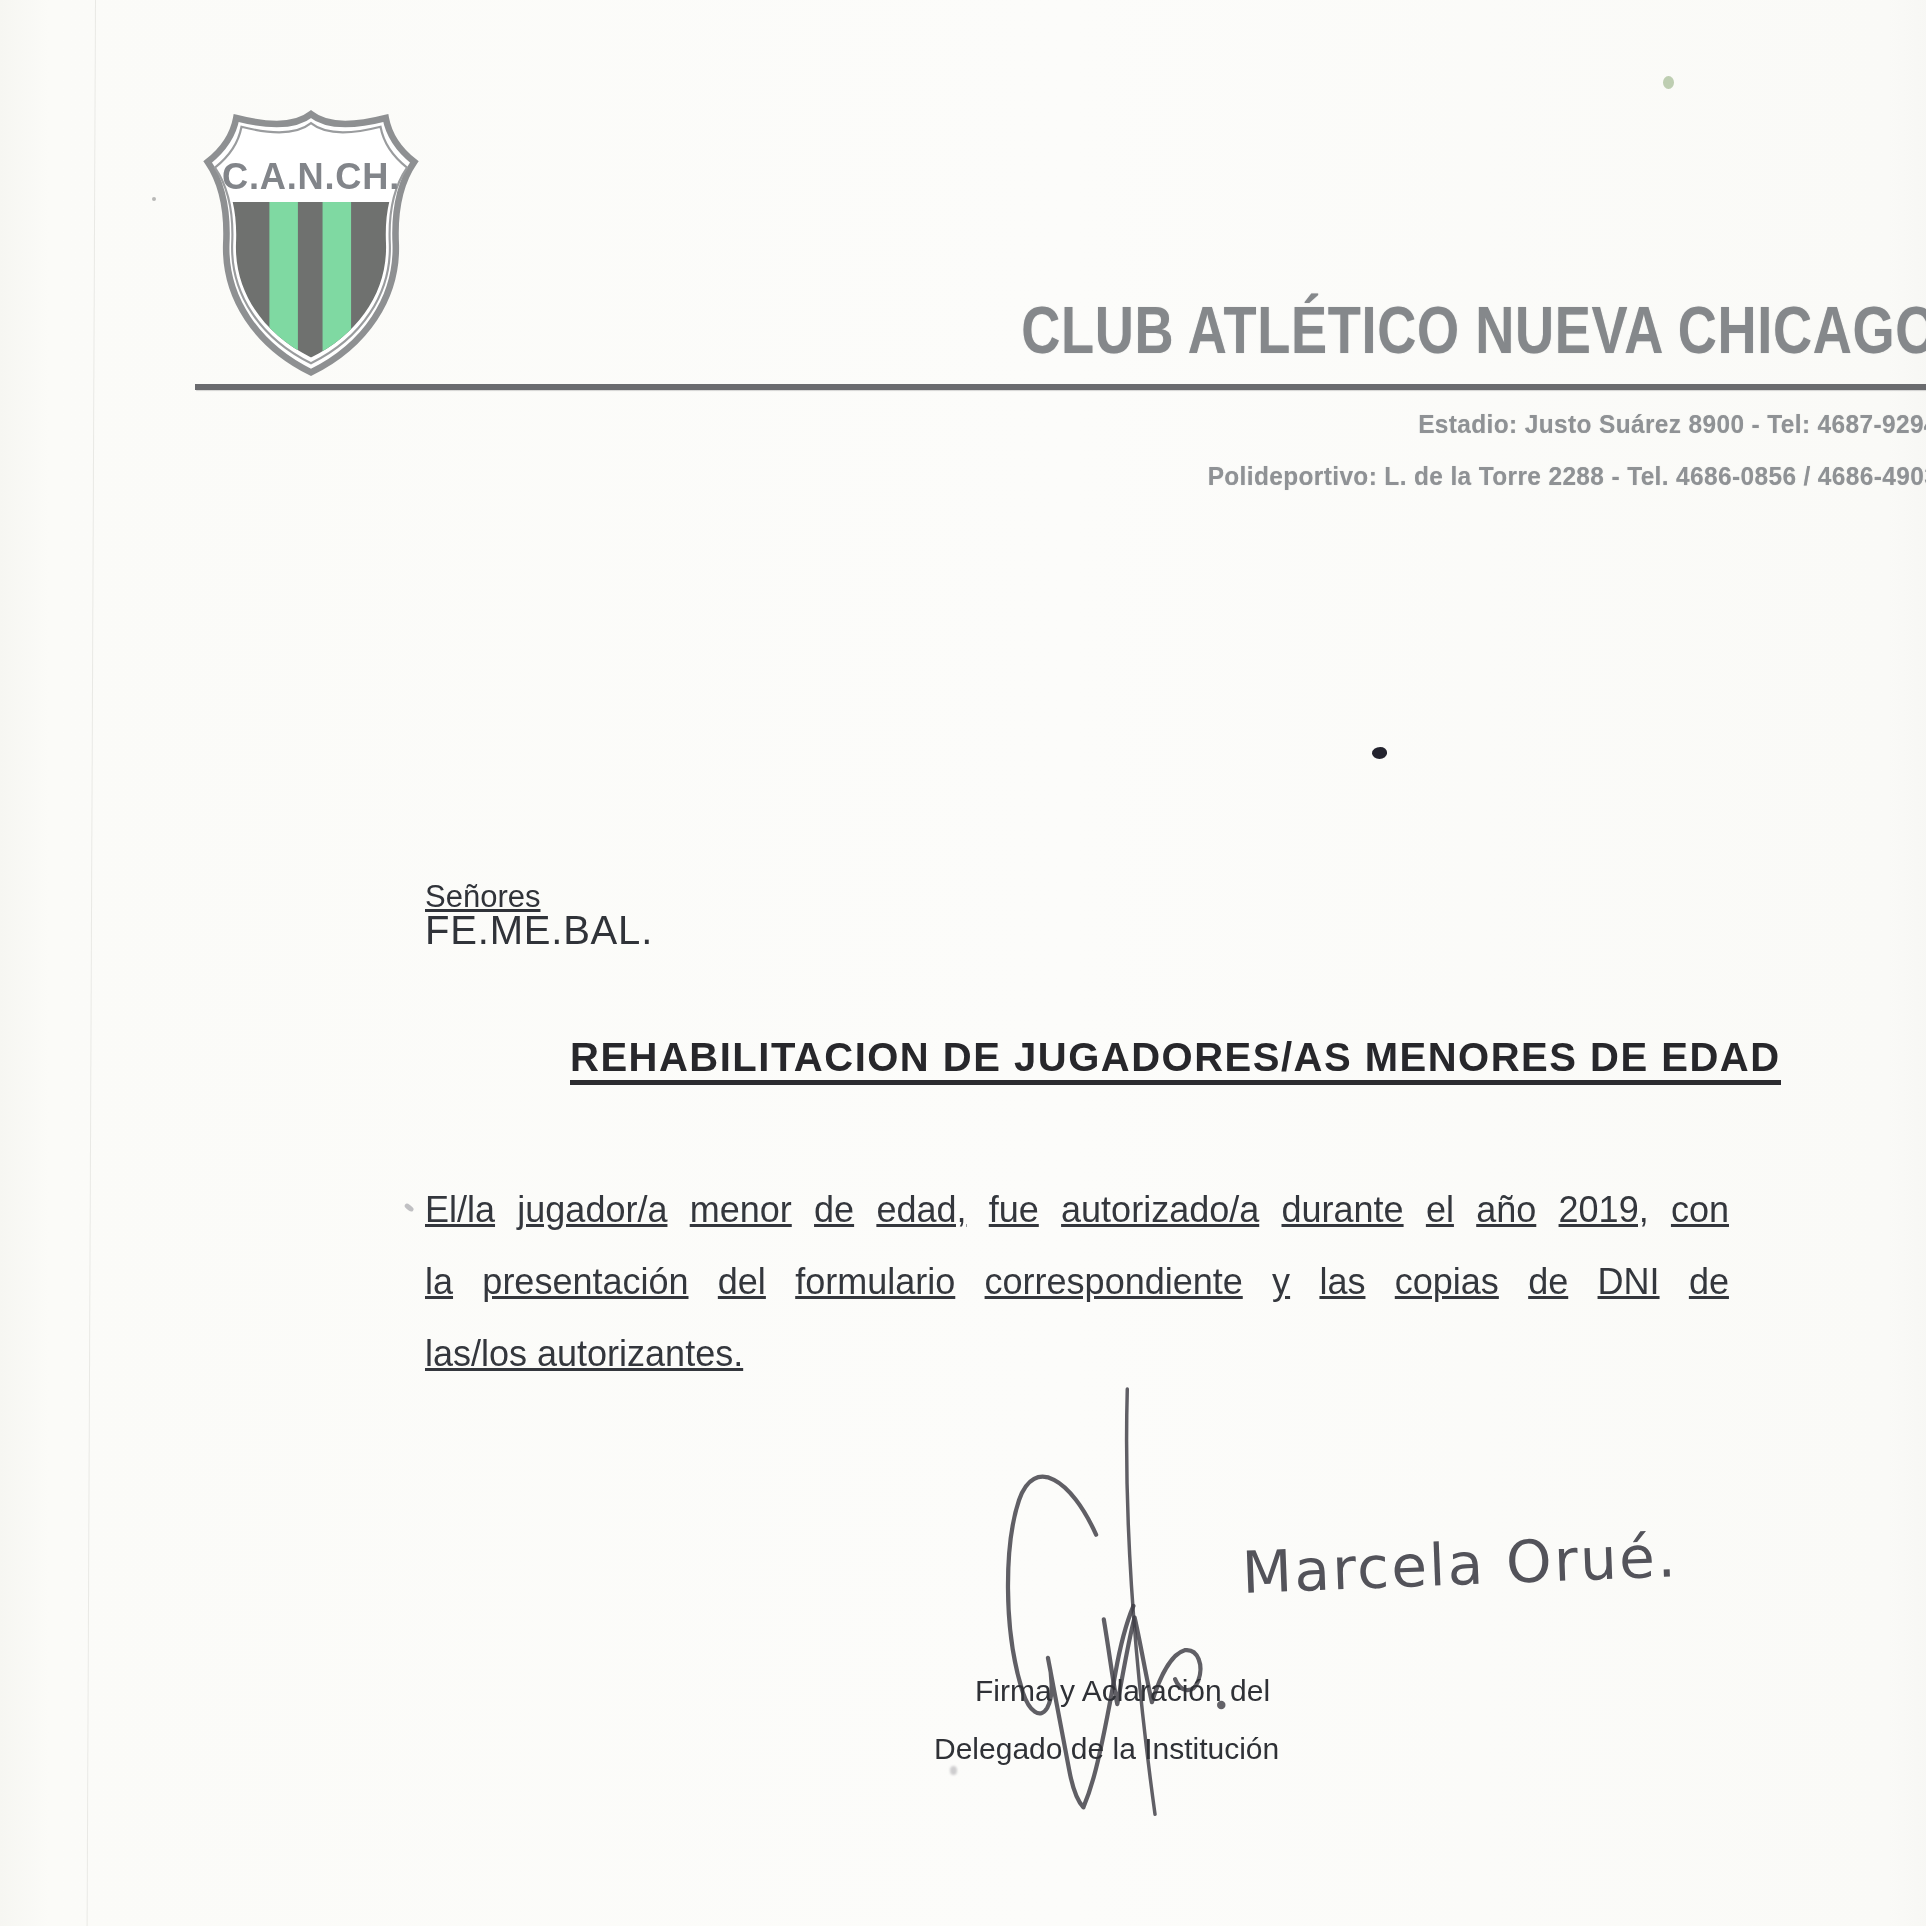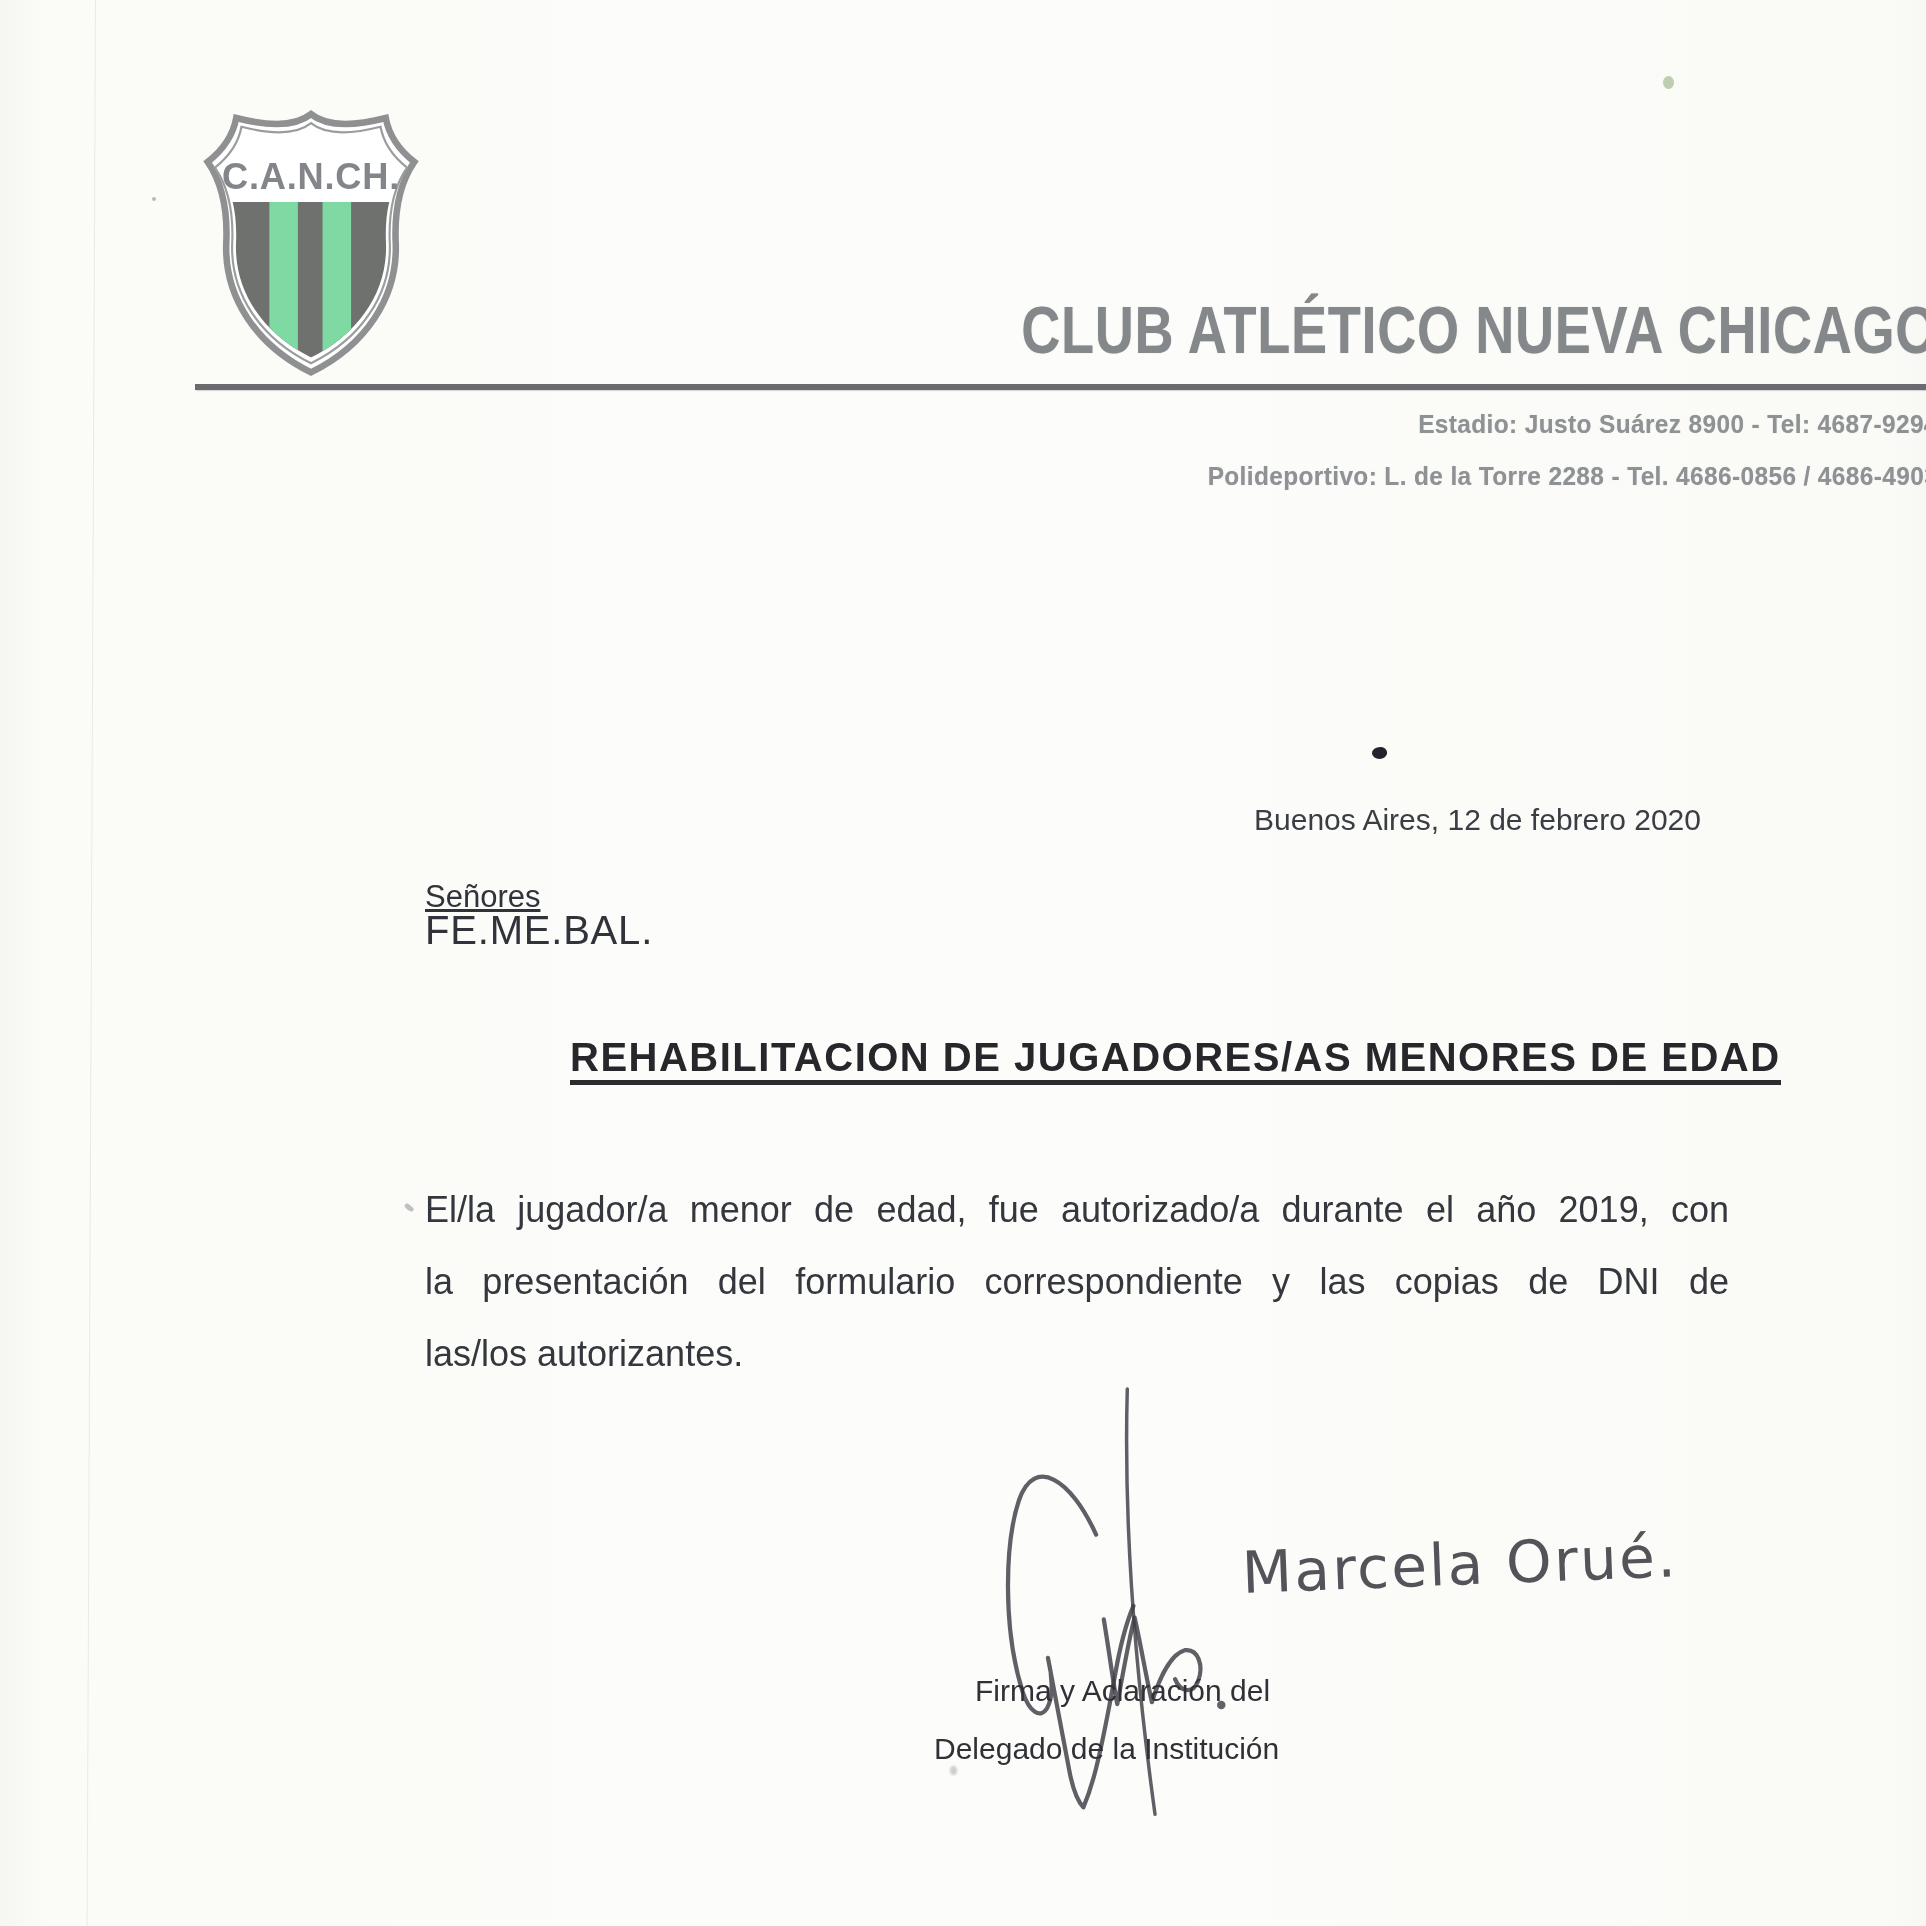--- a/index.html
+++ b/index.html
@@ -39,21 +39,21 @@
   .date-line{top:803px;left:1254px;font-size:30px;color:#3a3d44;white-space:nowrap;}
   .recipient1{top:879px;left:425px;font-size:31px;color:#303339;text-decoration:underline;}
   .recipient2{top:908px;left:425px;font-size:40px;color:#303339;letter-spacing:0.8px;}
   .subject-wrap{top:1035px;left:570px;width:1117px;text-align:center;}
   .subject{
     display:inline-block;font-size:40px;font-weight:bold;letter-spacing:1.5px;
     color:#27272b;white-space:nowrap;
     border-bottom:5px solid #2c2c30;
   }
   .body-block{top:1174px;left:425px;width:1304px;font-size:36px;color:#34373d;}
-  .body-line{height:72px;line-height:72px;white-space:nowrap;}
+  .body-line{height:72px;line-height:72px;white-space:nowrap;text-decoration:underline;}
   .body-line.justify{display:flex;justify-content:space-between;}
   .body-line.justify span{display:inline-block;}
 
   
   .sig-svg{top:1369px;left:917px;pointer-events:none;}
   .hand-name{
     top:1539px;left:1242px;
     font-family:"DejaVu Sans",sans-serif;
     font-size:58px;color:#45454d;white-space:nowrap;
     letter-spacing:2.3px;transform:rotate(-2.2deg);transform-origin:left center;
@@ -119,21 +119,20 @@
     <text x="314" y="238" text-anchor="middle" font-family="Liberation Sans, sans-serif" font-weight="bold" font-size="94" letter-spacing="2" fill="#82858a">C.A.N.CH.</text>
   </svg>
 
   <div class="abs club-name">CLUB ATLÉTICO NUEVA CHICAGO</div>
   <div class="abs header-rule"></div>
   <div class="abs addr addr1">Estadio: Justo Suárez 8900  - Tel: 4687-9294</div>
   <div class="abs addr addr2">Polideportivo: L. de la Torre 2288 - Tel. 4686-0856 / 4686-4903</div>
 
   <div class="abs ink-blob"></div>
 
-  <div class="abs date-line">Buenos Aires, 12 de febrero 2020</div>
   <div class="abs recipient1">Señores</div>
   <div class="abs recipient2">FE.ME.BAL.</div>
 
   <div class="abs subject-wrap">
     <span class="subject">REHABILITACION DE JUGADORES/AS MENORES DE EDAD</span>
   </div>
 
   <div class="abs body-block">
     <div class="body-line justify">
         <span>El/la</span>

